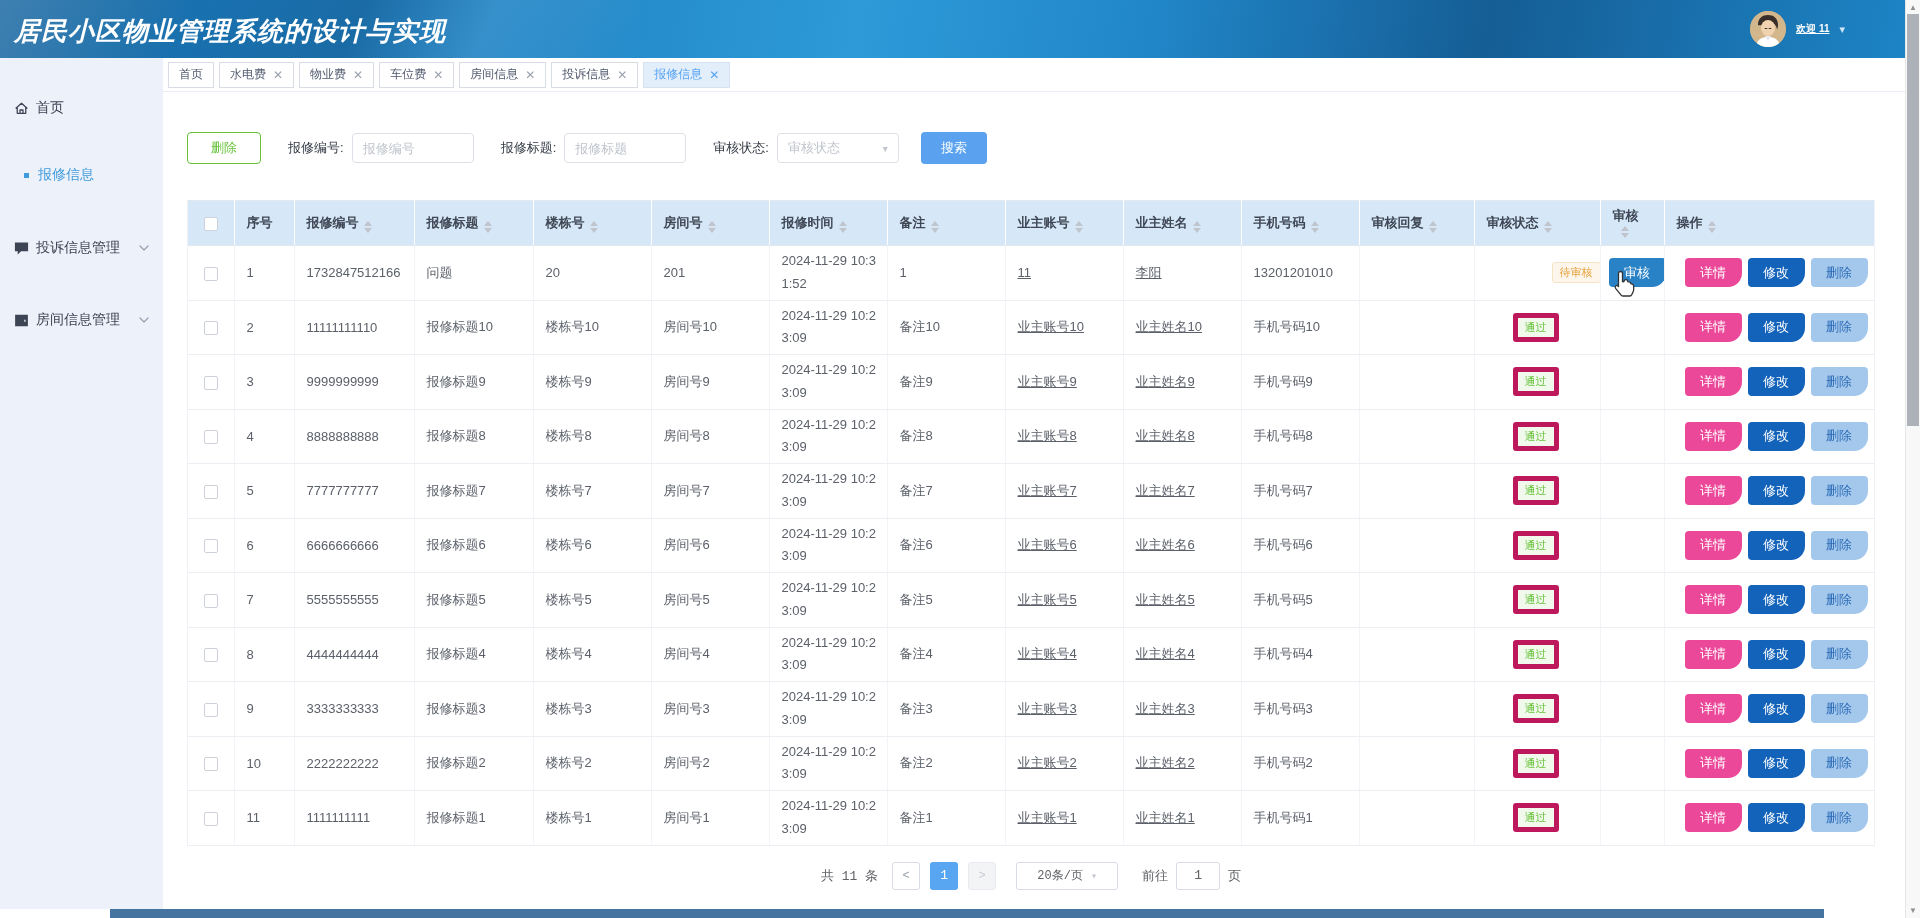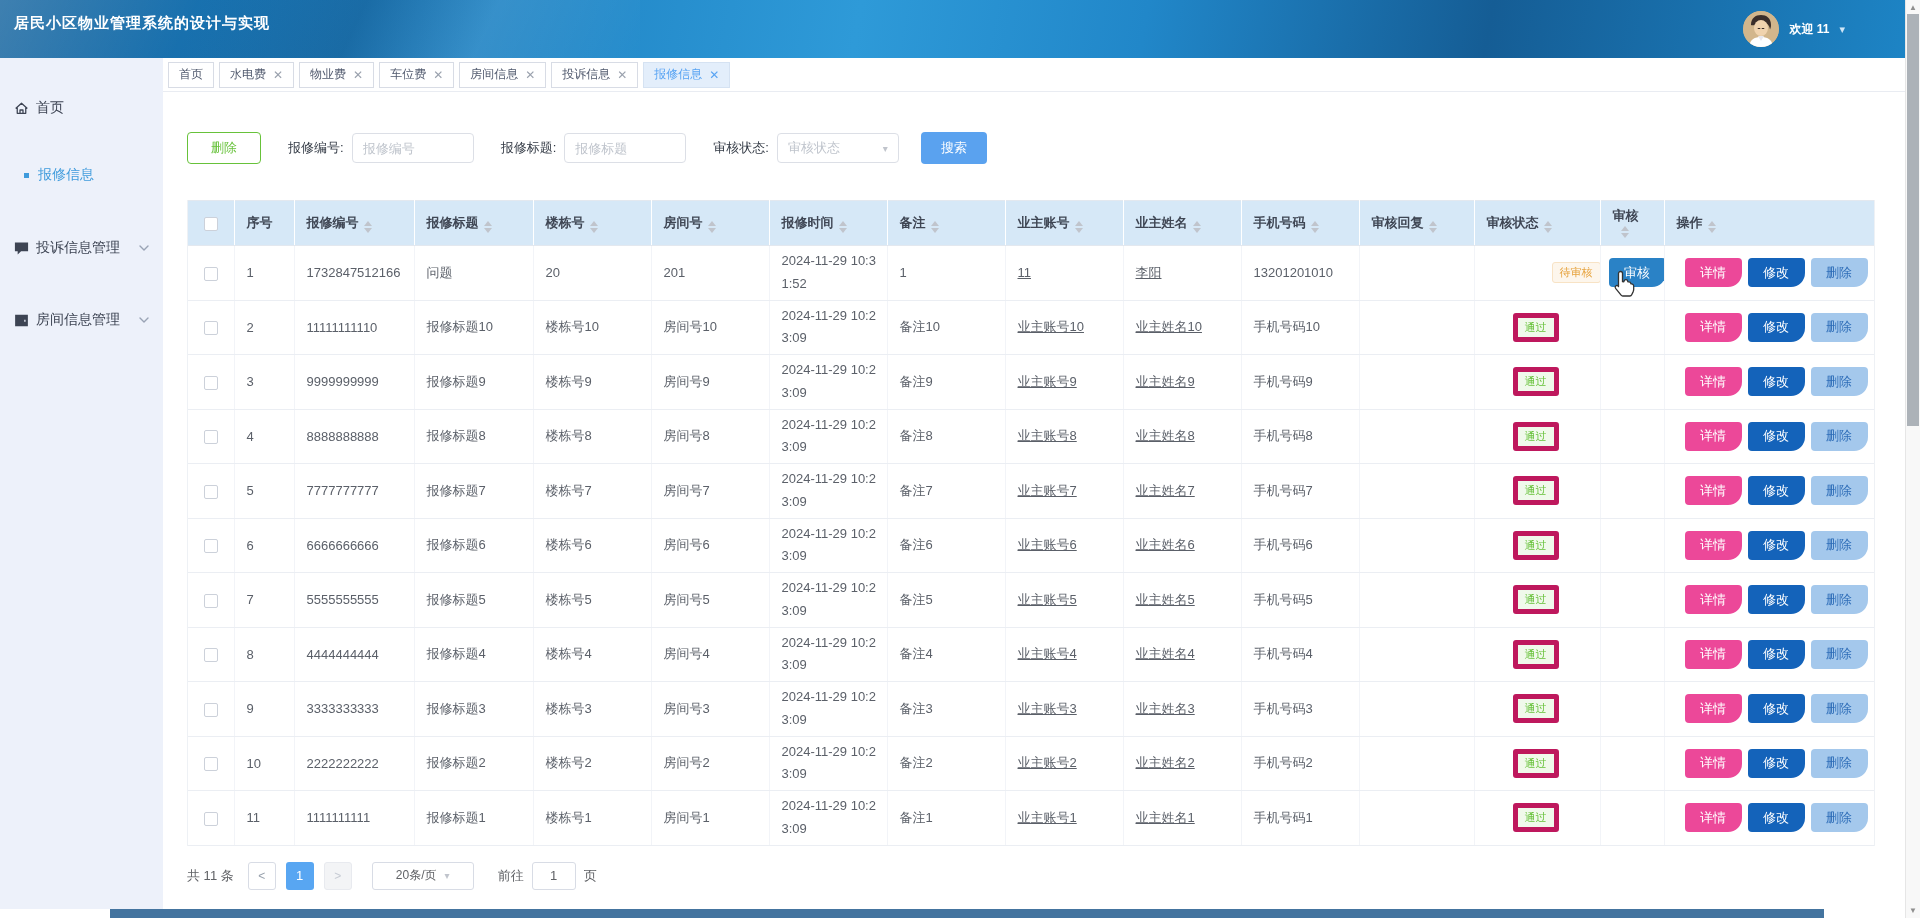--- a/index.html
+++ b/index.html
@@ -5,24 +5,24 @@
   * { box-sizing: border-box; margin: 0; padding: 0; }
   html,body { width:1920px; height:918px; overflow:hidden; }
   body { font-family:"Liberation Sans","DejaVu Sans",sans-serif; background:#fff; font-size:13px; color:#5b6069; }
   #app { position:relative; width:1920px; height:918px; overflow:hidden; background:#fff; }
 
   
   .topbar { position:absolute; left:0; top:0; width:1905px; height:58px;
     background:linear-gradient(100deg,#14649f 0%,#1d7fc0 22%,#2e9ad8 45%,#2187c9 60%,#155d95 78%,#1d84c5 100%); }
   .topbar::after{content:"";position:absolute;left:0;top:0;width:640px;height:58px;
     background:linear-gradient(115deg,rgba(255,255,255,.18) 0%,rgba(255,255,255,0) 30%,rgba(20,60,100,.25) 55%,rgba(255,255,255,.10) 75%,rgba(255,255,255,0) 100%);}
-  .app-title { position:absolute; left:14px; top:14px; color:#fff; font-size:15px; font-weight:bold; letter-spacing:1px; z-index:2; }
+  .app-title { position:absolute; left:14px; top:14px; color:#fff; font-size:26px; font-weight:bold; letter-spacing:1px; z-index:2;font-style:italic; }
   .user-area { position:absolute; right:60px; top:11px; display:flex; align-items:center; gap:10px; z-index:2; }
   .avatar { width:36px; height:36px; border-radius:50%; background:#d2b68c; overflow:hidden; position:relative; }
-  .welcome { color:#fff; font-size:12px; font-weight:bold; }
+  .welcome { color:#fff; font-size:10px; font-weight:bold;text-decoration:underline; }
   .user-caret { color:#cfe6f7; font-size:11px; }
 
   
   .sidebar { position:absolute; left:0; top:58px; width:163px; height:860px; background:#edf1fa; padding-top:28px; }
   .side-item { display:flex; align-items:center; height:44px; padding:0 13px; margin-bottom:28px; color:#3d4453; font-size:14px; cursor:pointer; }
   .side-item .s-ic { width:17px; height:17px; margin-right:6px; flex:0 0 auto; display:flex; align-items:center; }
   .side-item .s-caret { margin-left:auto; color:#9aa3b5; display:flex; }
   .side-item.active { background:#1886ca; color:#fff; }
   .side-item.active .s-caret { color:#fff; }
   .side-sub { display:flex; align-items:center; height:34px; padding:0 13px 0 24px; margin:4px 0 34px 0; color:#3f9bdc; font-size:14px; cursor:pointer; }
@@ -74,21 +74,21 @@
   .row-btn { display:inline-block; height:29px; min-width:57px; padding:0 10px; border:none; cursor:pointer;
     color:#fff; font-size:13px; font-family:inherit; border-radius:4px 4px 14px 4px; margin-right:6px; }
   .rb-audit { background:#2a82c6; }
   .rb-detail { background:#ec4899; }
   .rb-edit { background:#1463ba; }
   .rb-del { background:#a4c8ec; color:#2e6db8; }
   td.td-ops { white-space:nowrap; padding-left:20px; padding-right:0; }
   td.td-audit { padding-left:8px; padding-right:0; }
 
   
-  .pagination { margin-top:16px; width:1688px; margin-left:24px; display:flex; align-items:center; gap:10px; }
+  .pagination { margin-top:16px; width:1688px; margin-left:24px; display:flex; align-items:center; justify-content:center; gap:10px;font-family:Liberation Mono, monospace; }
   .pg-total { color:#606266; font-size:13px; margin-right:4px; }
   .pg-btn { width:28px; height:28px; display:flex; align-items:center; justify-content:center; font-size:12px; border-radius:3px; cursor:pointer; }
   .pg-prev { background:#fff; border:1px solid #d8dce5; color:#97a0ac; }
   .pg-page { background:#58a6f2; color:#fff; font-size:13px; }
   .pg-next { background:#f3f4f6; border:1px solid #e8eaef; color:#c6cbd3; }
   .pg-size { width:102px; height:28px; border:1px solid #d8dce5; border-radius:3px; display:flex; align-items:center; justify-content:center; gap:8px; color:#606266; font-size:12px; cursor:pointer; margin-left:10px; }
   .pg-size .sel-caret { color:#c0c4cc; font-size:10px; }
   .pg-goto { display:flex; align-items:center; gap:8px; margin-left:14px; color:#606266; font-size:13px; }
   .pg-input { width:44px; height:28px; border:1px solid #d8dce5; border-radius:3px; text-align:center; font-size:13px; color:#606266; outline:none; font-family:inherit; }
 

